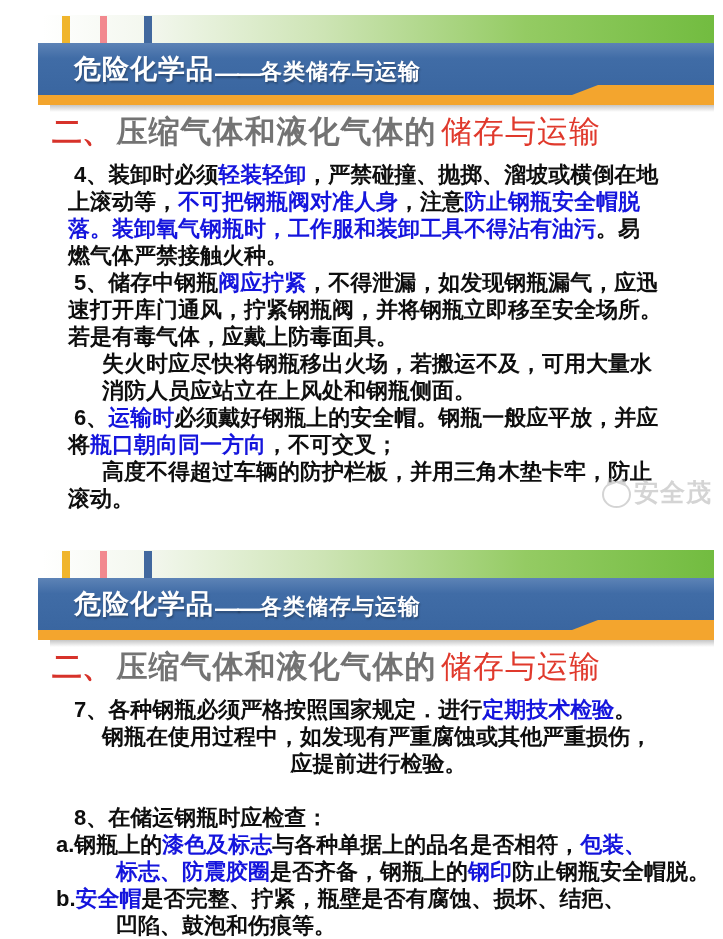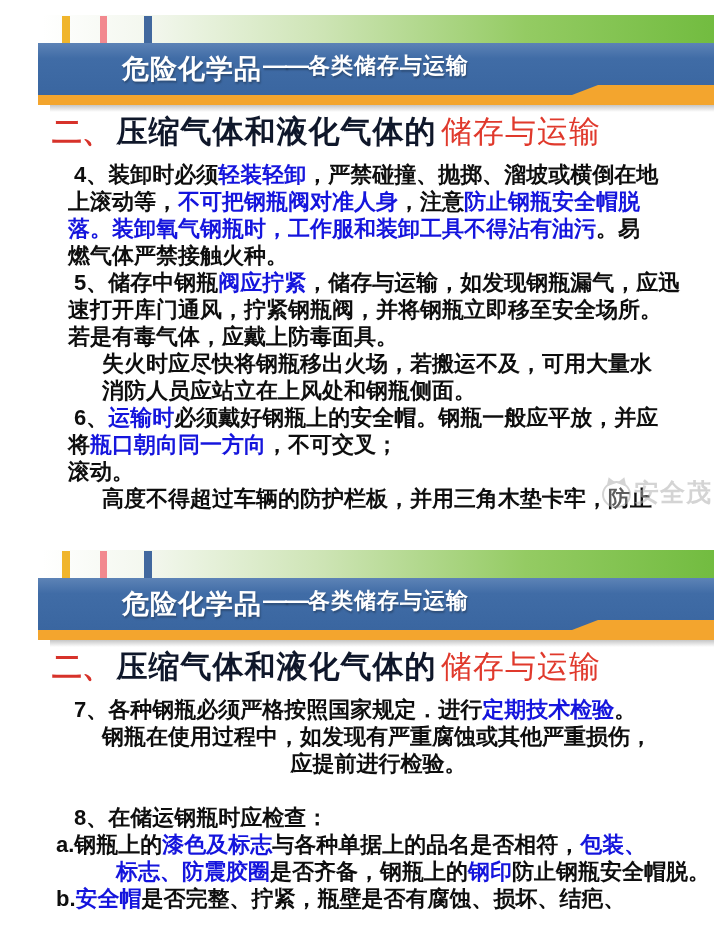--- a/index.html
+++ b/index.html
@@ -21,39 +21,39 @@
   .vbar-yellow{left:62px;width:8px;background:#f0b52c;}
   .vbar-pink{left:100px;width:7px;background:#f2898f;}
   .vbar-blue{left:144px;width:8px;background:#41689e;}
   .banner{
     position:absolute;top:43px;left:38px;right:9px;height:52px;
     background:linear-gradient(180deg,#5d83b6 0%,#406ca6 30%,#3a66a0 100%);
     display:flex;align-items:center;
   }
   .banner-text{
     padding-left:36px;color:#ffffff;font-weight:700;white-space:nowrap;
-    text-shadow:1px 2px 2px rgba(0,0,0,0.28);display:flex;align-items:flex-start;margin-left:48px;
+    text-shadow:1px 2px 2px rgba(0,0,0,0.28);display:flex;align-items:flex-end;
   }
   .banner-main{font-size:27px;letter-spacing:1px;}
   .banner-dash{font-size:24px;letter-spacing:-2px;margin:0 1px;}
   .banner-sub{font-size:22px;letter-spacing:1px;}
   .orange-strip{position:absolute;top:95px;left:38px;right:9px;height:10px;background:#f3a52e;}
   .orange-tab{
     position:absolute;top:85px;left:572px;right:9px;height:10px;background:#f3a52e;
     clip-path:polygon(0 100%,26px 0,100% 0,100% 100%);
   }
   .banner-shadow{
     position:absolute;top:105px;left:50px;right:9px;height:7px;
     background:linear-gradient(180deg,rgba(150,150,150,0.55),rgba(150,150,150,0));
   }
 
   
   .slide-title{position:absolute;top:111px;left:52px;white-space:nowrap;}
   .t0{font-size:30px;font-weight:700;color:#d7322a;}
-  .t1{font-size:31px;font-weight:900;color:#0f172a;letter-spacing:1px;}
+  .t1{font-size:31px;font-weight:900;color:#737373;letter-spacing:1px;}
   .t2{font-size:31px;font-weight:500;color:#e0392c;letter-spacing:1px;}
 
   
   .body-text{position:absolute;top:161px;left:0;right:6px;}
   .line{font-size:22px;line-height:27px;font-weight:700;white-space:nowrap;}
   .seg-k{color:#0e0e0e;}
   .seg-b{color:#1515dd;}
   .ind-num{margin-left:74px;}
   .ind-wrap{margin-left:68px;}
   .ind-para{margin-left:102px;}
@@ -100,29 +100,29 @@
   <div class="slide-title">
     <span class="t0">二、</span>
     <span class="t1">压缩气体和液化气体的</span>
     <span class="t2">储存与运输</span>
   </div>
   <div class="body-text">
       <div class="line ind-num"><span class="seg-k">4、装卸时必须</span><span class="seg-b">轻装轻卸</span><span class="seg-k">，严禁碰撞、抛掷、溜坡或横倒在地</span></div>
       <div class="line ind-wrap"><span class="seg-k">上滚动等，</span><span class="seg-b">不可把钢瓶阀对准人身</span><span class="seg-k">，注意</span><span class="seg-b">防止钢瓶安全帽脱</span></div>
       <div class="line ind-wrap"><span class="seg-b">落。装卸氧气钢瓶时，工作服和装卸工具不得沾有油污</span><span class="seg-k">。易</span></div>
       <div class="line ind-wrap"><span class="seg-k">燃气体严禁接触火种。</span></div>
-      <div class="line ind-num"><span class="seg-k">5、储存中钢瓶</span><span class="seg-b">阀应拧紧</span><span class="seg-k">，储存与运输，如发现钢瓶漏气，应迅</span></div>
+      <div class="line ind-num"><span class="seg-k">5、储存中钢瓶</span><span class="seg-b">阀应拧紧</span><span class="seg-k">，不得泄漏，如发现钢瓶漏气，应迅</span></div>
       <div class="line ind-wrap"><span class="seg-k">速打开库门通风，拧紧钢瓶阀，并将钢瓶立即移至安全场所。</span></div>
       <div class="line ind-wrap"><span class="seg-k">若是有毒气体，应戴上防毒面具。</span></div>
       <div class="line ind-para"><span class="seg-k">失火时应尽快将钢瓶移出火场，若搬运不及，可用大量水</span></div>
       <div class="line ind-para"><span class="seg-k">消防人员应站立在上风处和钢瓶侧面。</span></div>
       <div class="line ind-num"><span class="seg-k">6、</span><span class="seg-b">运输时</span><span class="seg-k">必须戴好钢瓶上的安全帽。钢瓶一般应平放，并应</span></div>
       <div class="line ind-wrap"><span class="seg-k">将</span><span class="seg-b">瓶口朝向同一方向</span><span class="seg-k">，不可交叉；</span></div>
+      <div class="line ind-para"><span class="seg-k">高度不得超过车辆的防护栏板，并用三角木垫卡牢，防止</span></div>
       <div class="line ind-wrap"><span class="seg-k">滚动。</span></div>
-      <div class="line ind-para"><span class="seg-k">高度不得超过车辆的防护栏板，并用三角木垫卡牢，防止</span></div>
     </div>
   <div class="watermark">
     <span class="cat-icon"></span>
     <span class="watermark-label">安全茂</span>
   </div>
 </div>
 
 <div class="slide slide-2">
   <div class="greenbar"></div>
   <div class="vbar vbar-yellow"></div>
@@ -145,14 +145,15 @@
   </div>
   <div class="body-text">
       <div class="line ind-num"><span class="seg-k">7、各种钢瓶必须严格按照国家规定．进行</span><span class="seg-b">定期技术检验</span><span class="seg-k">。</span></div>
       <div class="line ind-para"><span class="seg-k">钢瓶在使用过程中，如发现有严重腐蚀或其他严重损伤，</span></div>
       <div class="line ind-out"><span class="seg-k">应提前进行检验。</span></div>
       <div class="line ind-wrap">&nbsp;</div>
       <div class="line ind-num"><span class="seg-k">8、在储运钢瓶时应检查：</span></div>
       <div class="line ind-sub"><span class="seg-k">a.钢瓶上的</span><span class="seg-b">漆色及标志</span><span class="seg-k">与各种单据上的品名是否相符，</span><span class="seg-b">包装、</span></div>
       <div class="line ind-subcont"><span class="seg-b">标志、防震胶圈</span><span class="seg-k">是否齐备，钢瓶上的</span><span class="seg-b">钢印</span><span class="seg-k">防止钢瓶安全帽脱。</span></div>
       <div class="line ind-sub"><span class="seg-k">b.</span><span class="seg-b">安全帽</span><span class="seg-k">是否完整、拧紧，瓶壁是否有腐蚀、损坏、结疤、</span></div>
+      <div class="line ind-subcont"><span class="seg-k">凹陷、鼓泡和伤痕等。</span></div>
     </div>
 </div>
 
 </body></html>

